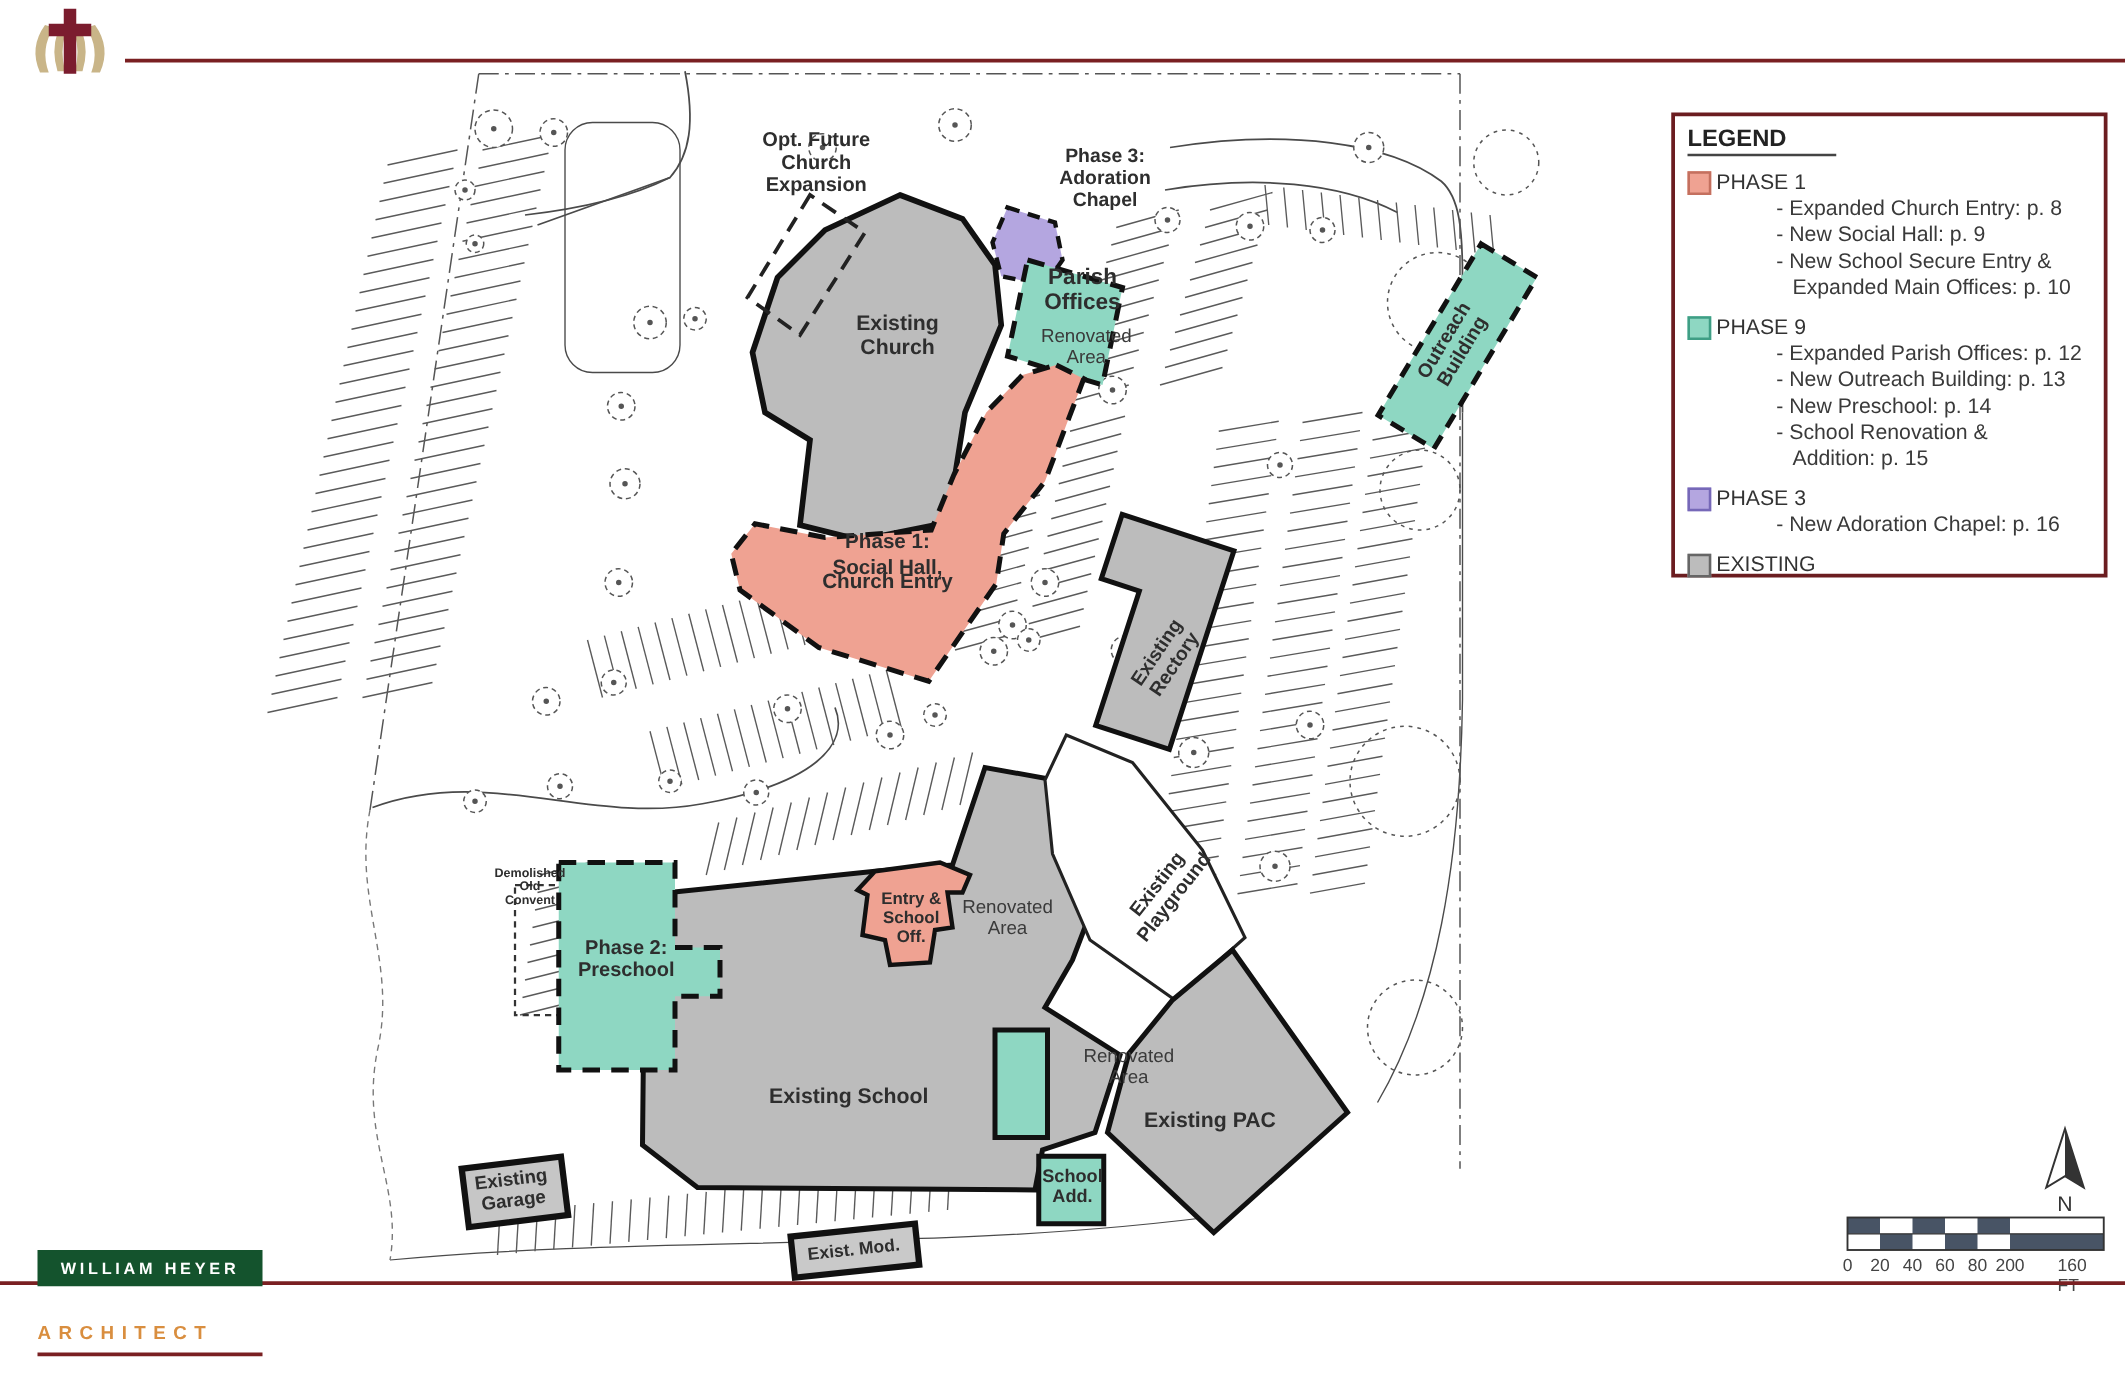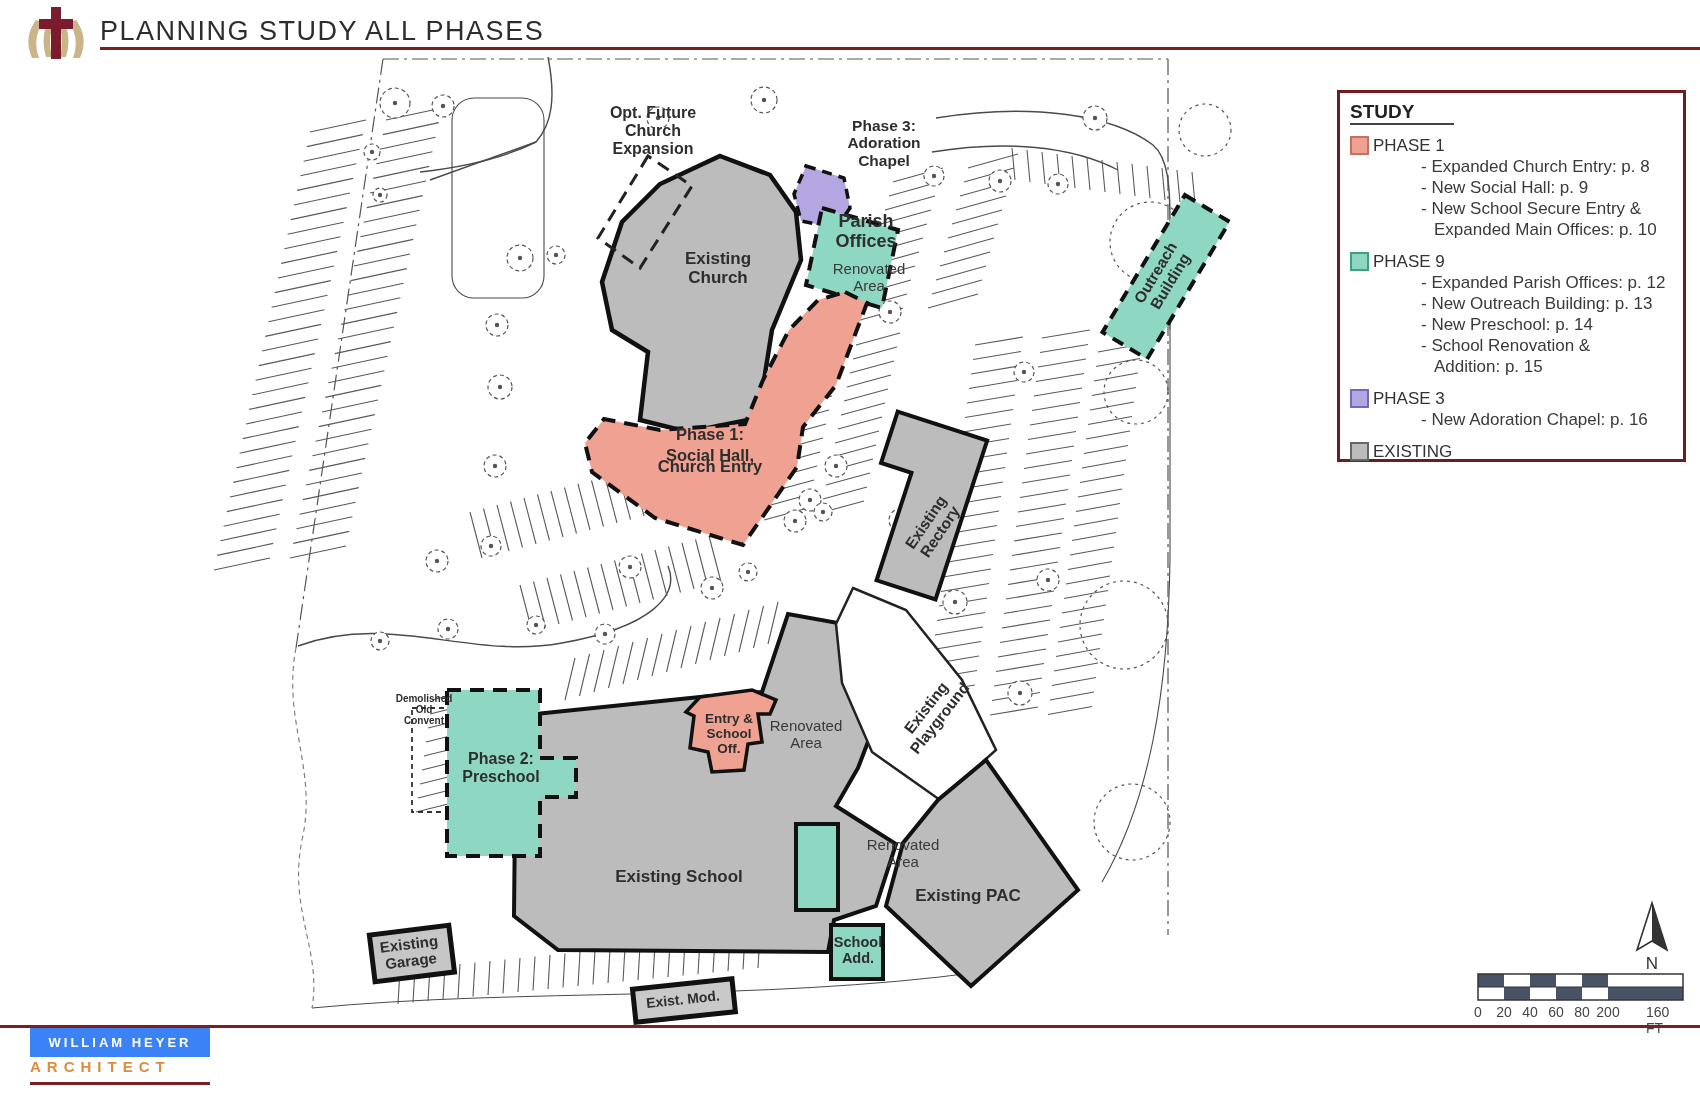--- a/index.html
+++ b/index.html
@@ -13,30 +13,30 @@
   #bottom-rule{position:absolute;left:0;top:1025px;width:1700px;height:3px;background:#7a2022;}
   
   .lbl{position:absolute;transform:translate(-50%,-50%);white-space:pre-line;text-align:center;
        color:#2e2e2e;font-weight:bold;line-height:1.12;pointer-events:none;}
   .lbl.reg{font-weight:normal;color:#3a3a3a;text-align:center;}
   
   #legend{position:absolute;left:1337px;top:90px;width:349px;height:372px;background:#fff;
           border:3px solid #6b1d20;box-sizing:border-box;padding:8px 10px;}
   #legend .ltitle{font-size:19px;font-weight:bold;color:#222;border-bottom:2px solid #444;
                   display:inline-block;padding-right:40px;margin-bottom:4px;}
-  .lrow{display:flex;align-items:flex-start;margin-top:7px;}
+  .lrow{display:flex;align-items:flex-end;margin-top:7px;}
   .swatch{width:19px;height:19px;border:2px solid #666;box-sizing:border-box;margin-right:4px;}
   .lname{font-size:17px;color:#333;}
   .litem{font-size:17px;color:#3a3a3a;line-height:21px;padding-left:71px;}
   .litem.cont{padding-left:84px;}
   
   .sclbl{position:absolute;transform:translateX(-50%);font-size:14px;color:#444;top:1004px;}
   #north-n{position:absolute;left:1652px;top:954px;transform:translateX(-50%);font-size:17px;color:#333;}
   
-  #firm-box{position:absolute;left:30px;top:1028px;width:180px;height:29px;background:#3b82f6;
+  #firm-box{position:absolute;left:30px;top:1000px;width:180px;height:29px;background:#14532d;
             color:#fff;font-size:13px;letter-spacing:3px;text-align:center;line-height:29px;font-weight:bold;}
   #firm-arch{position:absolute;left:30px;top:1058px;width:180px;height:22px;color:#d98e3f;
              font-size:15px;letter-spacing:6px;font-weight:bold;}
   #firm-rule{position:absolute;left:30px;top:1082px;width:180px;height:3px;background:#7a2022;}
 </style>
 </head>
 <body>
 
 <div id="page">
 
@@ -478,21 +478,20 @@
     <g>
       <path d="M 36,20 Q 23,38 32,58 L 39,58 Q 32,39 43,22 Z" fill="#c9b588"></path>
       <path d="M 46,26 Q 41,41 46,57 L 52,57 Q 48,41 52,28 Z" fill="#c9b588"></path>
       <path d="M 76,20 Q 89,38 80,58 L 73,58 Q 80,39 69,22 Z" fill="#c9b588"></path>
       <path d="M 66,26 Q 71,41 66,57 L 60,57 Q 64,41 60,28 Z" fill="#c9b588"></path>
       <rect x="51" y="7" width="10" height="52" fill="#7b1c2e"></rect>
       <rect x="39" y="19" width="34" height="10" fill="#7b1c2e"></rect>
     </g>
   </svg>
 
-  <div id="title">PLANNING STUDY ALL PHASES</div>
   <div id="title-rule"></div>
 
   <div class="lbl" style="left:653px;top:131px;font-size:16px;">Opt. Future
 Church
 Expansion</div>
   <div class="lbl" style="left:718px;top:268px;font-size:17px;">Existing
 Church</div>
   <div class="lbl" style="left:884px;top:143px;font-size:15.5px;">Phase 3:
 Adoration
 Chapel</div>
@@ -524,21 +523,21 @@
   <div class="lbl" style="left:968px;top:896px;font-size:17px;">Existing PAC</div>
   <div class="lbl reg" style="left:903px;top:854px;font-size:15px;">Renovated
 Area</div>
   <div class="lbl" style="left:858px;top:950px;font-size:14.5px;">School
 Add.</div>
   <div class="lbl" style="left:410px;top:953px;font-size:15px;transform:translate(-50%,-50%) rotate(-7deg);">Existing
 Garage</div>
   <div class="lbl" style="left:683px;top:1000px;font-size:14px;transform:translate(-50%,-50%) rotate(-6deg);">Exist. Mod.</div>
 
   <div id="legend">
-    <div class="ltitle">STUDY</div>
+    <div class="ltitle">LEGEND</div>
     <div class="lrow">
       <div class="swatch" style="border-color: rgb(196, 112, 95); background-color: rgb(239, 162, 146);"></div>
       <div class="lname">PHASE 1</div>
     </div>
     <div class="litem">- Expanded Church Entry: p. 8</div>
     <div class="litem">- New Social Hall: p. 9</div>
     <div class="litem">- New School Secure Entry &amp;</div>
     <div class="litem cont">Expanded Main Offices: p. 10</div>
     <div class="lrow" style="margin-top:12px;">
       <div class="swatch" style="border-color: rgb(63, 158, 133); background-color: rgb(142, 215, 194);"></div>

